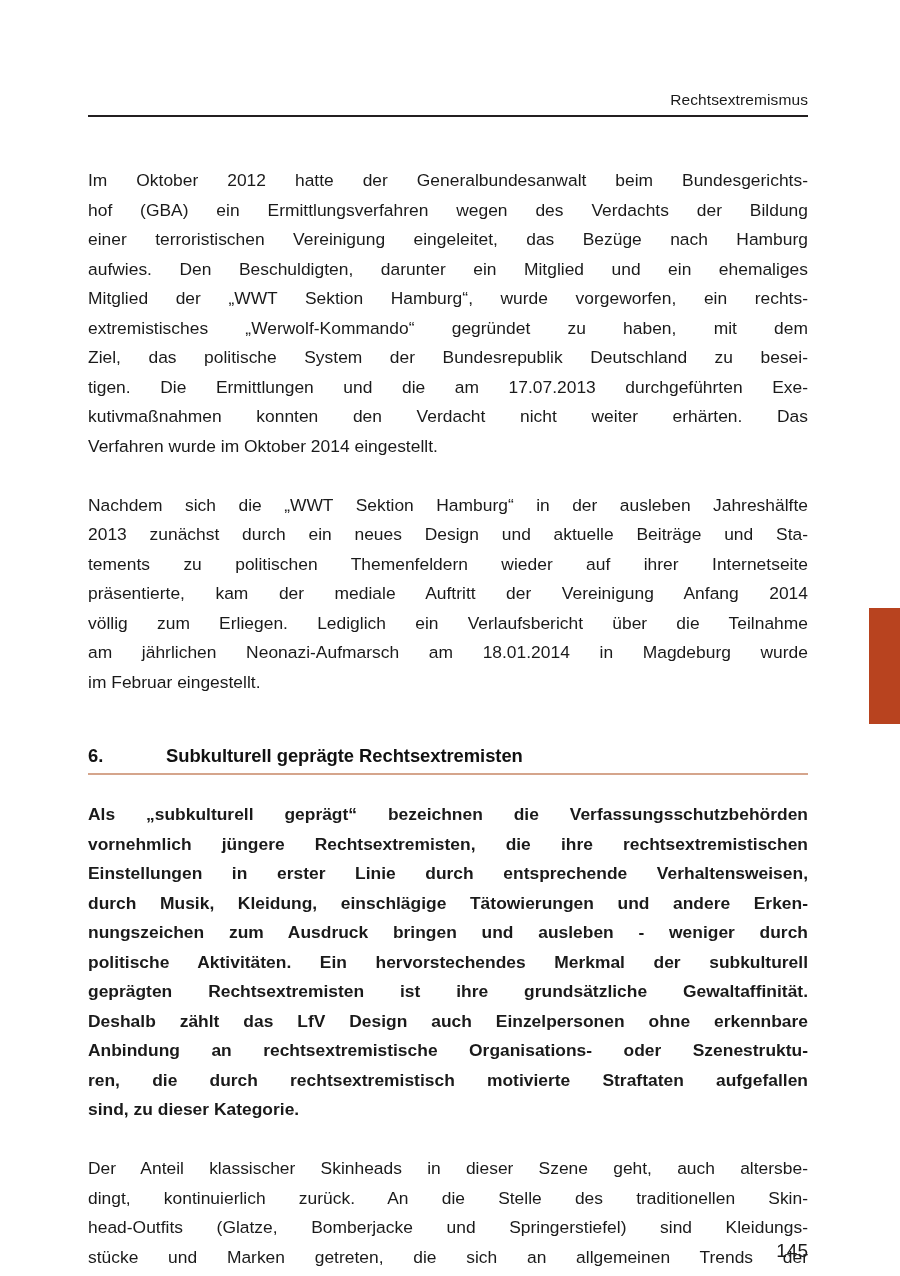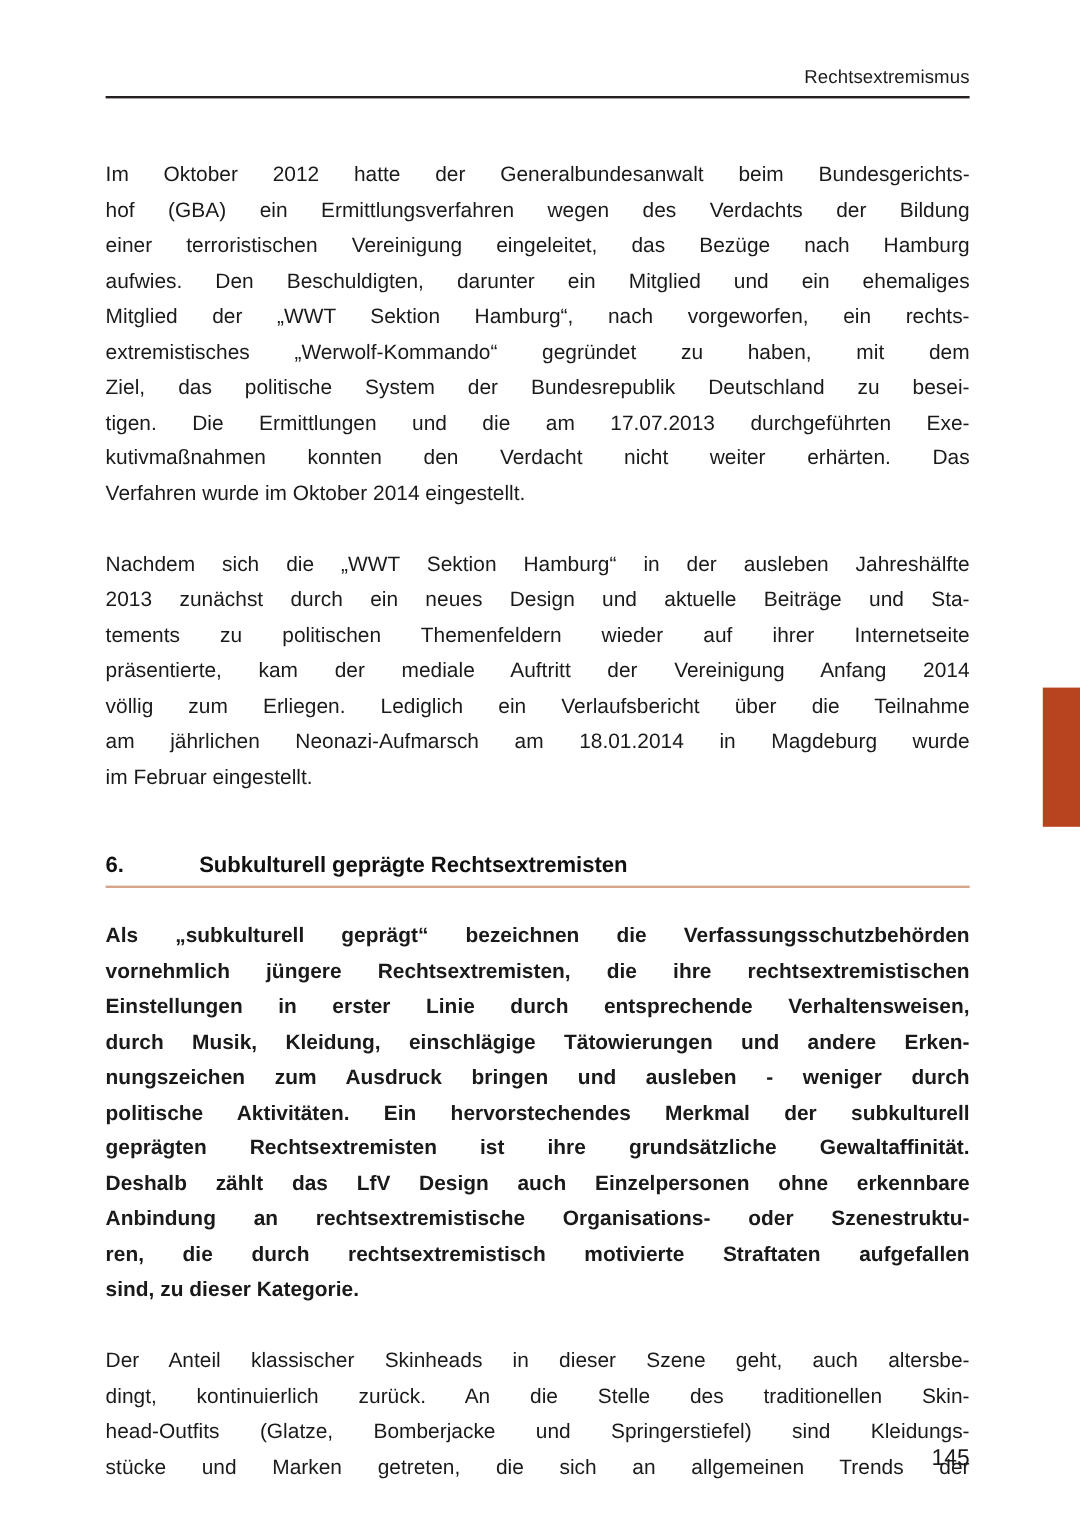--- a/index.html
+++ b/index.html
@@ -13,20 +13,21 @@
     position: relative;
     overflow: hidden;
     font-family: "Liberation Sans", sans-serif;
     color: #1a1a1a;
     -webkit-font-smoothing: antialiased;
   }
 
   .page {
     position: absolute;
     inset: 0;
+    margin-top: 35px;
   }
 
   
   .header {
     position: absolute;
     left: 88px;
     top: 56px;
     width: 720px;
   }
   .header-title {
@@ -134,21 +135,21 @@
 
   <div class="edge-tab"></div>
 
   <div class="content">
 
     <p class="para">
       <span class="line">Im Oktober 2012 hatte der Generalbundesanwalt beim Bundesgerichts-</span>
       <span class="line">hof (GBA) ein Ermittlungsverfahren wegen des Verdachts der Bildung</span>
       <span class="line">einer terroristischen Vereinigung eingeleitet, das Bezüge nach Hamburg</span>
       <span class="line">aufwies. Den Beschuldigten, darunter ein Mitglied und ein ehemaliges</span>
-      <span class="line">Mitglied der „WWT Sektion Hamburg“, nach vorgeworfen, ein rechts-</span>
+      <span class="line">Mitglied der „WWT Sektion Hamburg“, wurde vorgeworfen, ein rechts-</span>
       <span class="line">extremistisches „Werwolf-Kommando“ gegründet zu haben, mit dem</span>
       <span class="line">Ziel, das politische System der Bundesrepublik Deutschland zu besei-</span>
       <span class="line">tigen. Die Ermittlungen und die am 17.07.2013 durchgeführten Exe-</span>
       <span class="line">kutivmaßnahmen konnten den Verdacht nicht weiter erhärten. Das</span>
       <span class="line last">Verfahren wurde im Oktober 2014 eingestellt.</span>
     </p>
 
     <p class="para">
       <span class="line">Nachdem sich die „WWT Sektion Hamburg“ in der ausleben Jahreshälfte</span>
       <span class="line">2013 zunächst durch ein neues Design und aktuelle Beiträge und Sta-</span>

